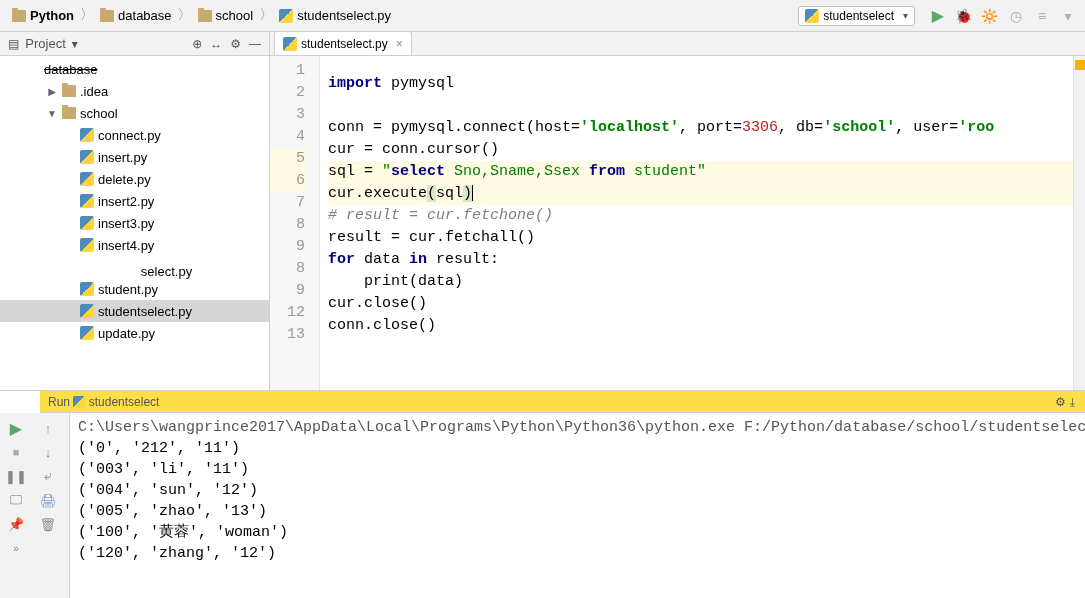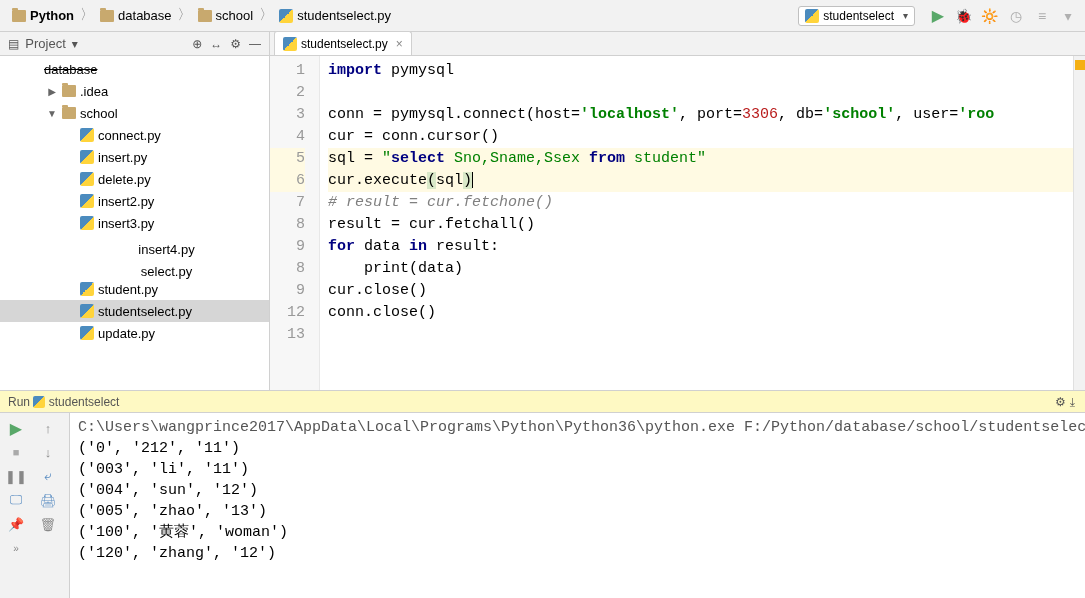--- a/index.html
+++ b/index.html
@@ -30,36 +30,36 @@
 .tree-row .arrow { width:12px; color:#666; font-size:10px; text-align:center; }
 .tree-row .blank { width:12px; }
 .folder-ic2 { width:14px; height:12px; background:#c8a96e; border-radius:1px; display:inline-block; position:relative; }
 .folder-ic2::before { content:""; position:absolute; top:-2px; left:0; width:6px; height:2px; background:#c8a96e; border-radius:1px 1px 0 0; }
 .editor-panel { flex:1; background:#fff; display:flex; flex-direction:column; min-width:0; }
 .tabs { height:24px; background:#f2f2f2; border-bottom:1px solid #d0d0d0; display:flex; align-items:flex-end; }
 .tab { height:24px; background:#fff; border:1px solid #d0d0d0; border-bottom:none; display:flex; align-items:center; padding:0 8px; gap:4px; border-radius:3px 3px 0 0; margin-left:4px; font-size:12px; }
 .tab .close { color:#888; cursor:pointer; font-size:12px; margin-left:4px; }
 .code-area { flex:1; display:flex; font-family: Consolas, "Courier New", monospace; font-size:15px; overflow:hidden; position:relative; }
 .gutter { width:50px; background:#f7f7f7; border-right:1px solid #e8e8e8; text-align:right; color:#999; padding:4px 14px 0 0; line-height:22px; user-select:none; }
-.code { flex:1; padding:4px 0 0 8px; line-height:22px; white-space:pre; overflow-x:auto; }
+.code { flex:1; padding:4px 0 0 8px; line-height:22px; white-space:pre; overflow-x:auto;margin-top:13px; }
 .ln.hl { background:#fffae3; }
 .gut-ln.hl { background:#fffae3; }
 .status-strip { position:absolute; right:0; top:0; width:12px; height:100%; background:#f2f2f2; border-left:1px solid #e0e0e0; }
 .status-strip .mark { position:absolute; right:0; top:4px; width:10px; height:10px; background:#f5b014; }
 .kw { color:#000080; font-weight:bold; }
 .fn { color:#000; }
 .str { color:#008000; font-weight:bold; }
 .str2 { color:#008000; }
 .num { color:#b91c1c; }
 .cmt { color:#808080; font-style:italic; }
 .par-hl { background:#d9e8c8; }
 .cursor { display:inline-block; width:1px; height:16px; background:#000; vertical-align:middle; }
 
 .bottom { height: 208px; border-top:1px solid #d0d0d0; display:flex; flex-direction:column; background:#fff; }
-.run-header { height:22px; background:#fef9c3; border-bottom:1px solid #d0d0d0; display:flex; align-items:center; padding:0 8px; font-size:12px; color:#555; }
+.run-header { height:22px; background:#fde047; border-bottom:1px solid #d0d0d0; display:flex; align-items:center; padding:0 8px; font-size:12px; color:#555;margin-left:40px; }
 .run-header .spacer { flex:1; }
 .run-body { flex:1; display:flex; }
 .run-gutter { width:70px; background:#f2f2f2; border-right:1px solid #d0d0d0; display:flex; }
 .rg-col { display:flex; flex-direction:column; align-items:center; padding-top:4px; gap:2px; width:32px; }
 .rg-btn { width:22px; height:22px; display:flex; align-items:center; justify-content:center; color:#888; cursor:pointer; }
 .rg-btn.play { color:#59a869; font-size:16px; }
 .rg-btn.stop { color:#aaa; font-size:11px; }
 .console { flex:1; font-family: Consolas, "Courier New", monospace; font-size:15px; padding:4px 8px; line-height:21px; white-space:pre; color:#000; overflow:auto; }
 .console .path { color:#555; }
 </style>
@@ -147,21 +147,21 @@
         <div class="tree-row" style="padding-left: 64px;">
           <span class="blank"></span>
           <span class="py-ic"></span>
           <span>insert2.py</span>
         </div>
         <div class="tree-row" style="padding-left: 64px;">
           <span class="blank"></span>
           <span class="py-ic"></span>
           <span>insert3.py</span>
         </div>
-        <div class="tree-row" style="padding-left: 64px; flex-direction: column;">
+        <div class="tree-row" style="padding-left: 64px;">
           <span class="blank"></span>
           <span class="py-ic"></span>
           <span>insert4.py</span>
         </div>
         <div class="tree-row" style="padding-left: 64px; flex-direction: column;">
           <span class="blank"></span>
           <span class="py-ic"></span>
           <span>select.py</span>
         </div>
         <div class="tree-row" style="padding-left: 64px;">

